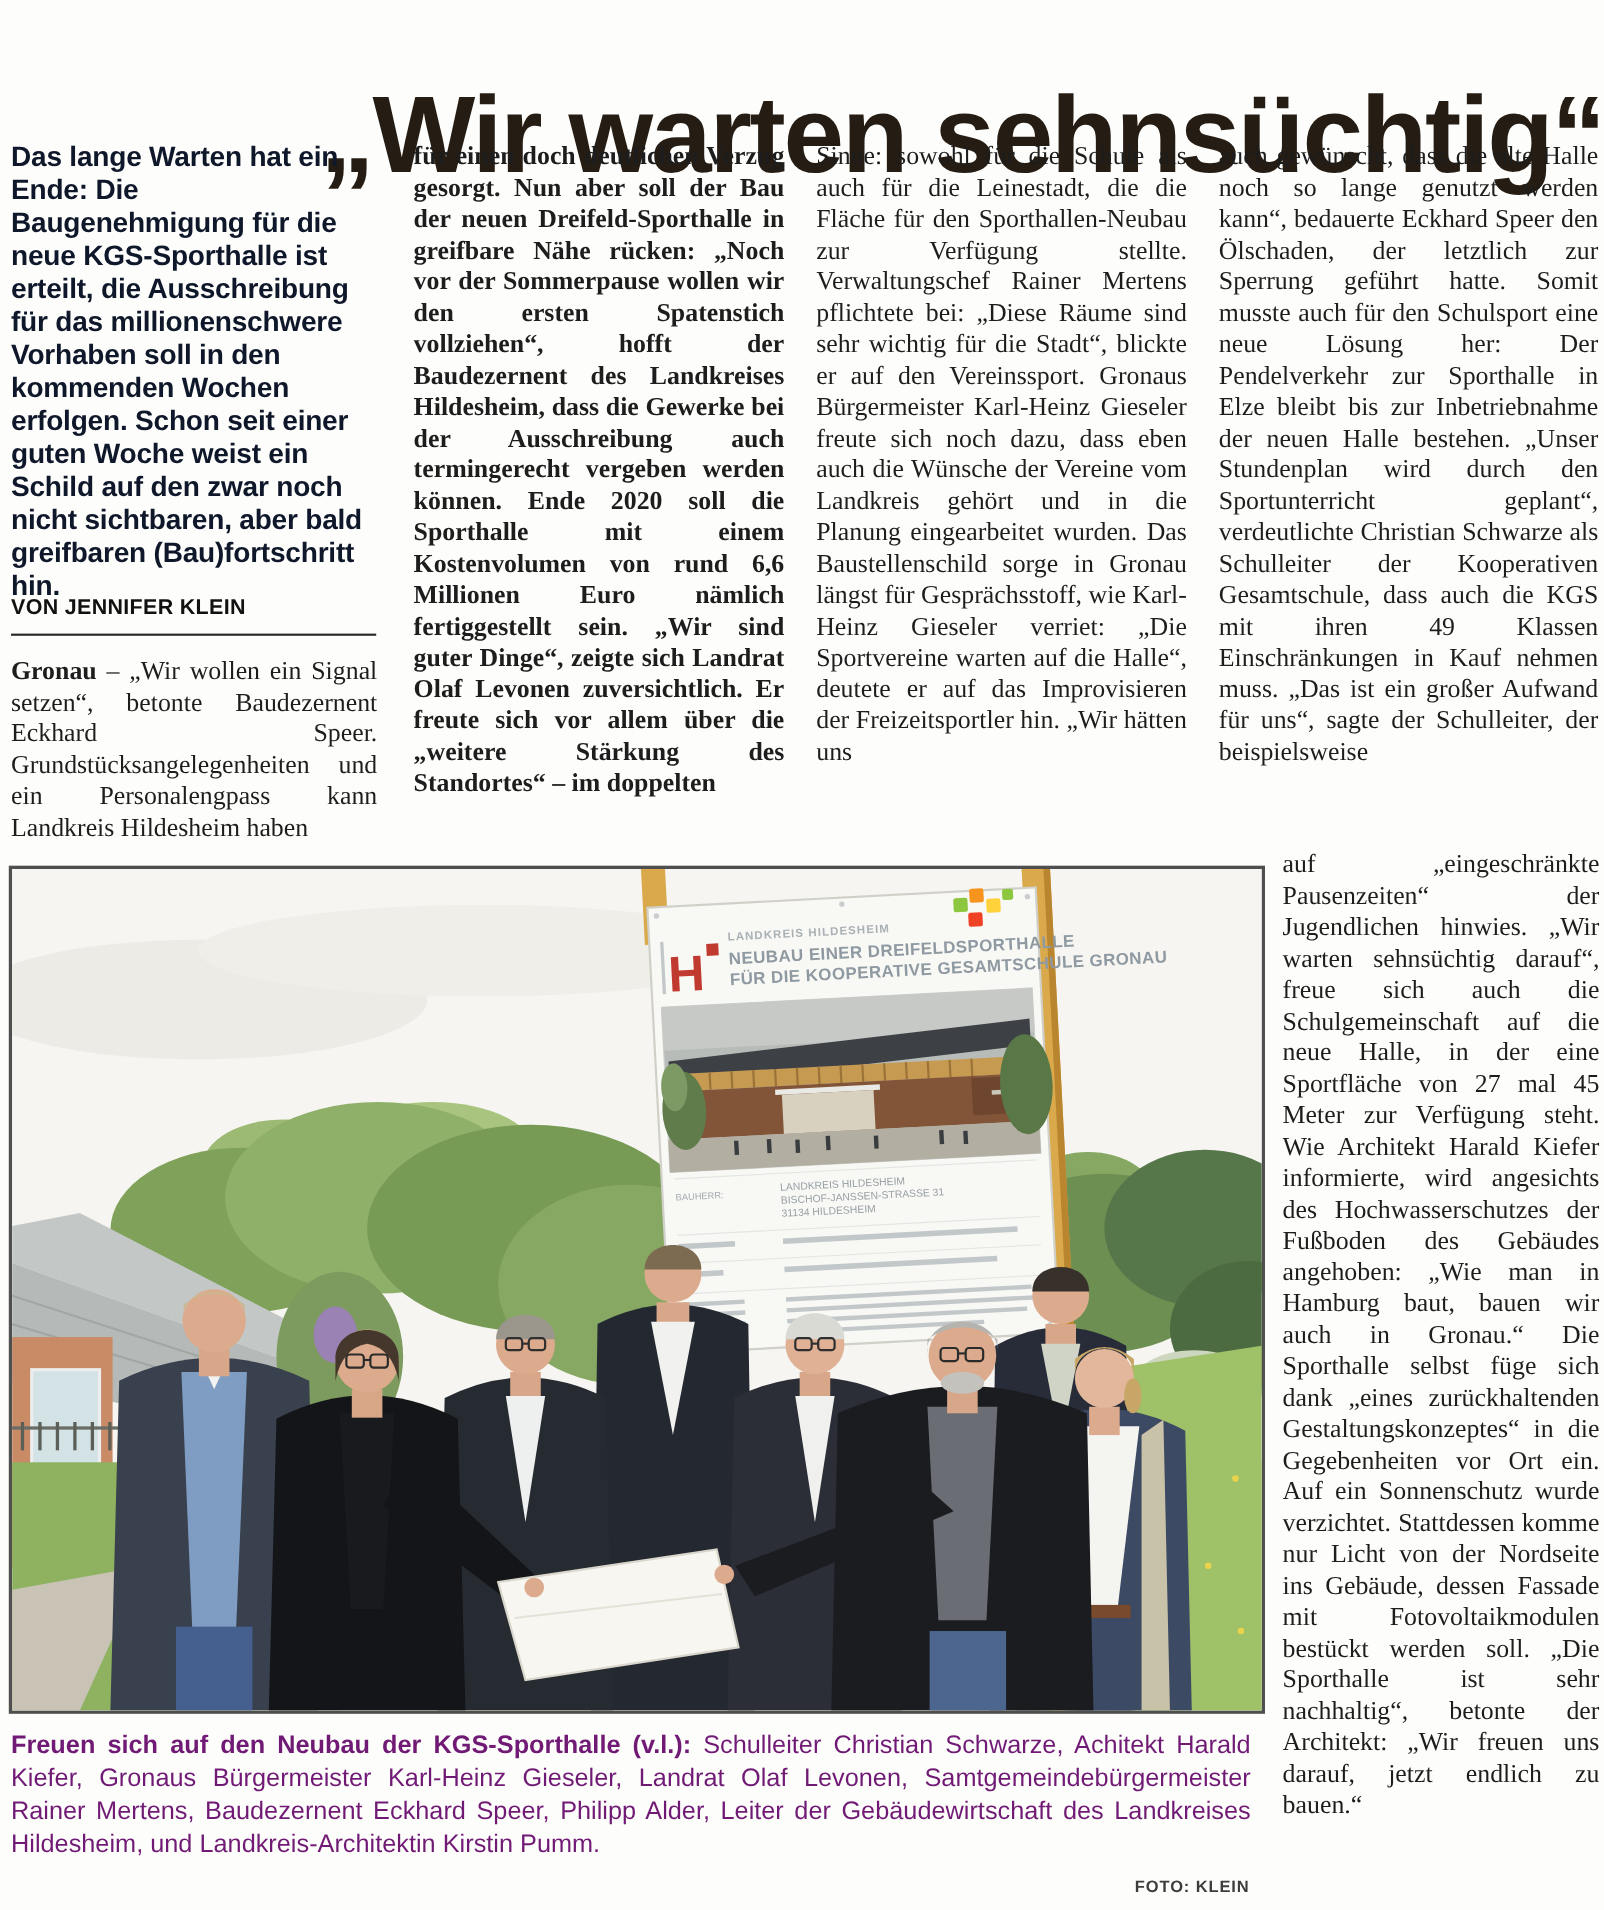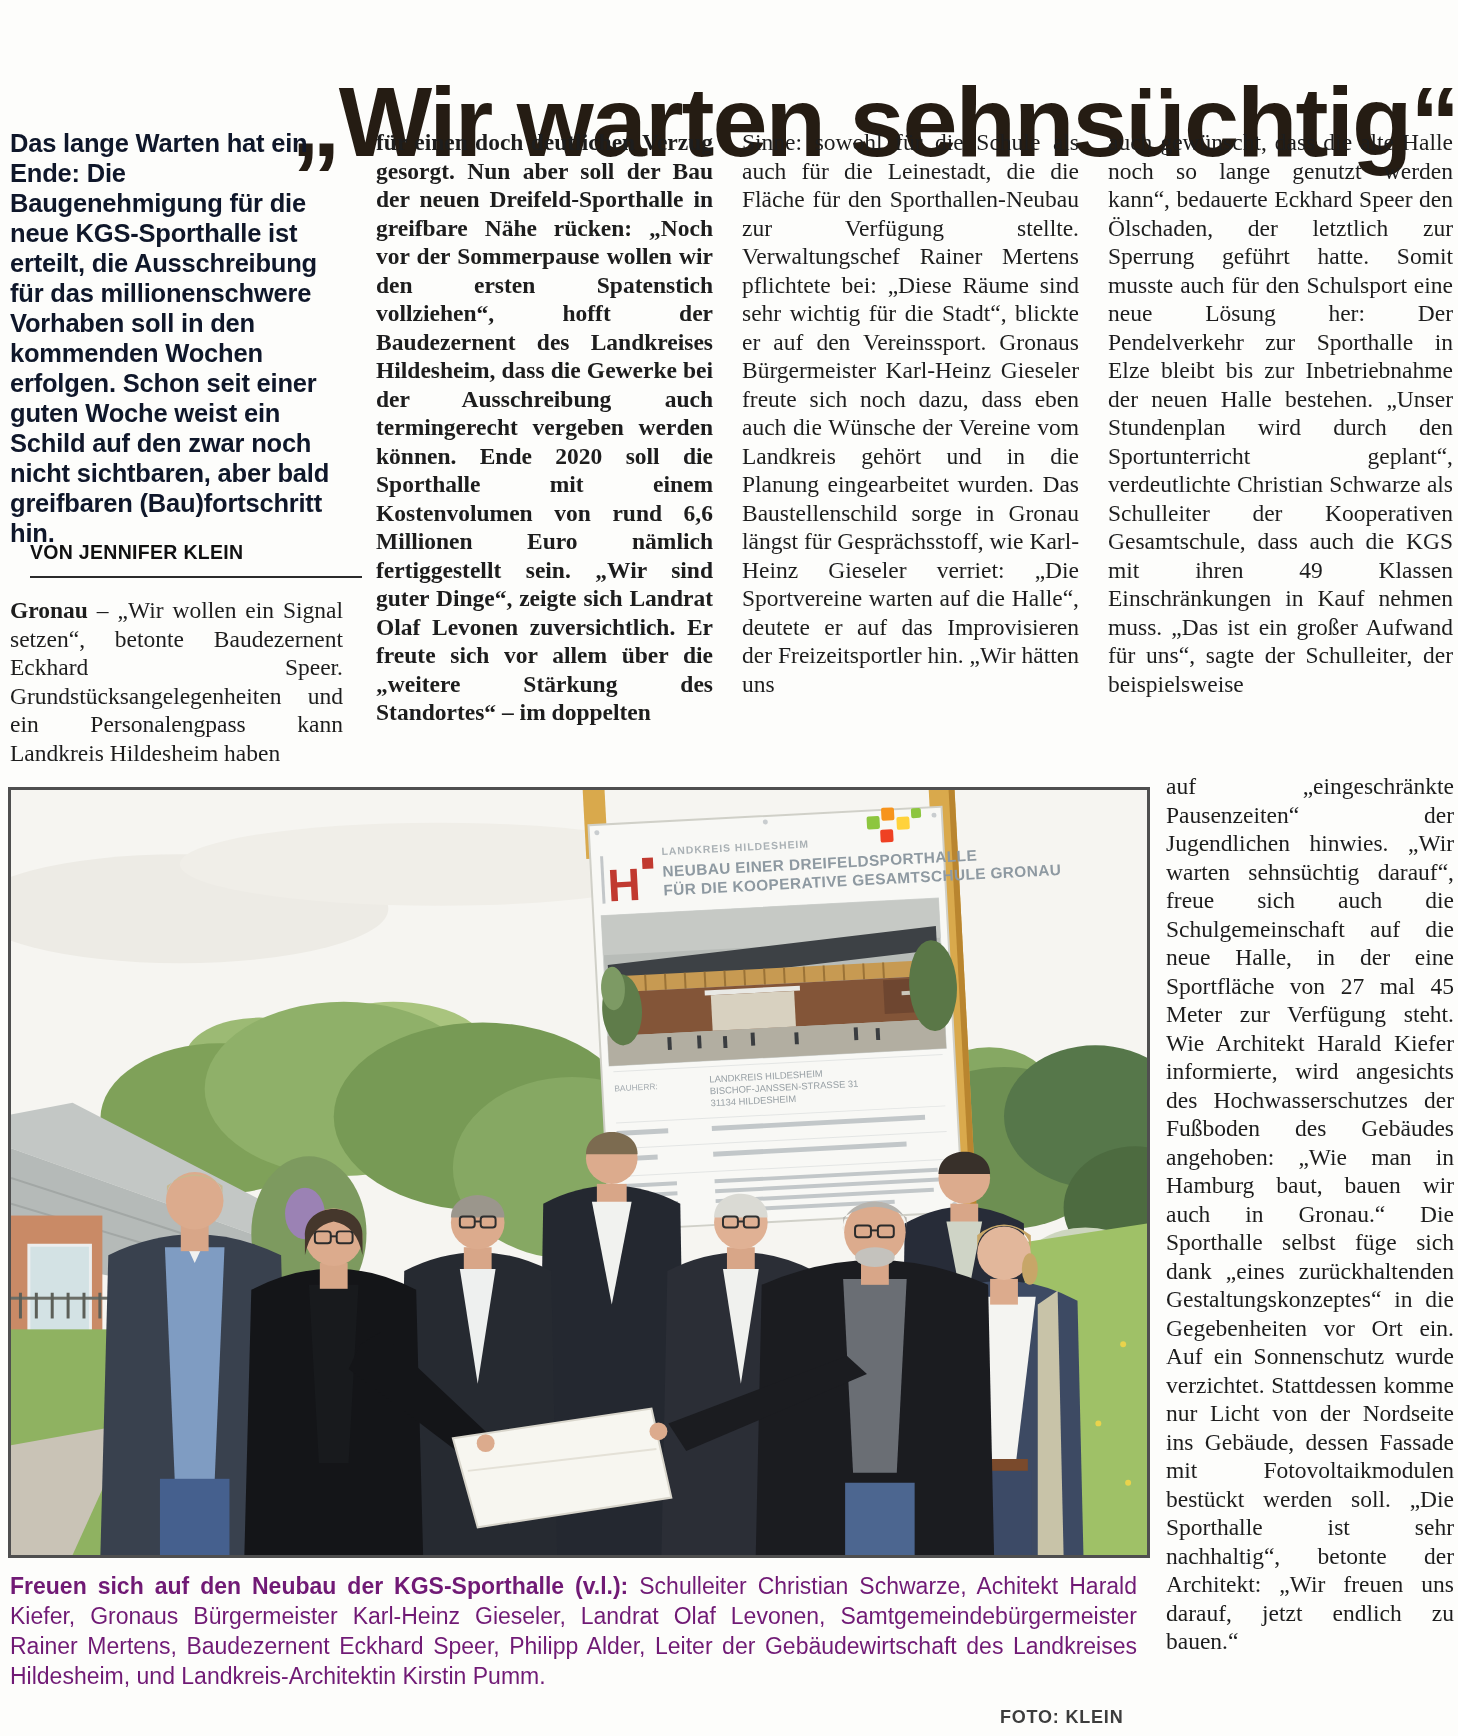--- a/index.html
+++ b/index.html
@@ -4,35 +4,35 @@
 <style>
   html,body{margin:0;padding:0;}
   body{width:1458px;height:1736px;position:relative;background:#fdfdfb;overflow:hidden;
        font-family:"Liberation Sans",sans-serif;color:#1d1d1d;}
   .abs{position:absolute;}
   .headline{left:0;right:0;top:4px;text-align:right;font-weight:800;font-size:99px;
             line-height:1.05;letter-spacing:-2px;color:#251c13;white-space:nowrap;}
   .lead{left:10px;top:128px;width:333px;font-weight:700;font-size:25.5px;line-height:30px;
         letter-spacing:-0.2px;color:#0f172a;text-align:left;}
   .byline{left:10px;top:541px;width:332px;font-weight:700;font-size:19.5px;letter-spacing:.3px;
-          color:#111;border-bottom:2.5px solid #2b2b2b;padding-bottom:12px;margin-left:20px;}
+          color:#111;border-bottom:2.5px solid #2b2b2b;padding-bottom:12px;}
   .serif{font-family:"Liberation Serif",serif;font-size:23.5px;line-height:28.5px;
          text-align:justify;color:#1d1d1d;}
   .c1b{left:10px;top:596px;width:333px;height:185px;overflow:hidden;}
   .c2{left:376px;top:128px;width:337px;height:660px;overflow:hidden;font-weight:bold;}
   .c3{left:742px;top:128px;width:337px;height:660px;overflow:hidden;}
   .c4a{left:1108px;top:128px;width:345px;height:648px;overflow:hidden;}
   .c4b{left:1166px;top:772px;width:288px;height:958px;overflow:hidden;}
   .photo{left:8px;top:787px;width:1142px;height:771px;border:3px solid #4f4f4f;
          box-sizing:border-box;background:#f6f5f1;}
   .photo svg{display:block;width:100%;height:100%;}
   .caption{left:10px;top:1571px;width:1127px;font-size:23px;line-height:30px;
            text-align:justify;color:#701a75;}
   .caption b{font-weight:700;}
-  .credit{left:1000px;top:1707px;width:136px;text-align:left;font-size:18px;font-weight:700;
+  .credit{left:1000px;top:1707px;width:136px;text-align:right;font-size:15px;font-weight:700;
           letter-spacing:.8px;color:#3d3d3d;}
   .signSmall{font-size:10.5px;letter-spacing:1px;fill:#aab1b5;font-weight:700;}
   .signTitle{font-size:15.5px;letter-spacing:.4px;fill:#8e99a1;font-weight:700;}
   .signTiny{font-size:9.5px;fill:#98a0a5;}
   .signTinyLabel{font-size:8.5px;fill:#a4abb0;}
 </style>
 </head>
 <body>
 
 <h1 class="abs headline">„Wir warten sehnsüchtig“</h1>

